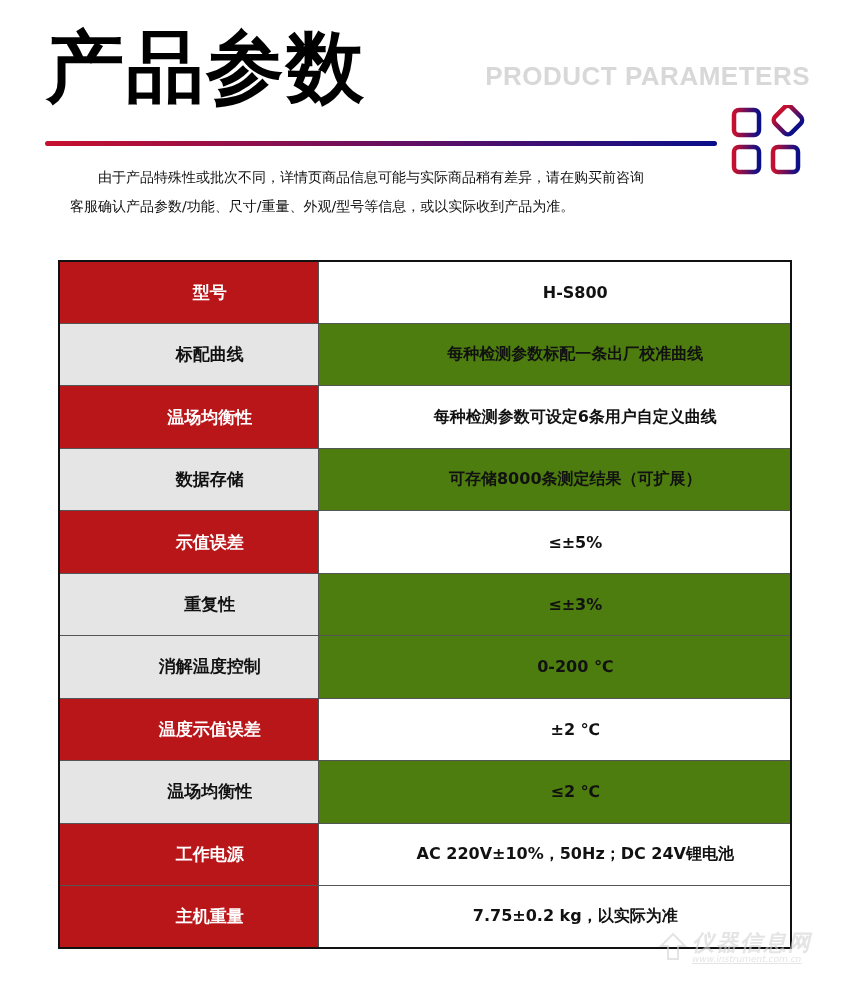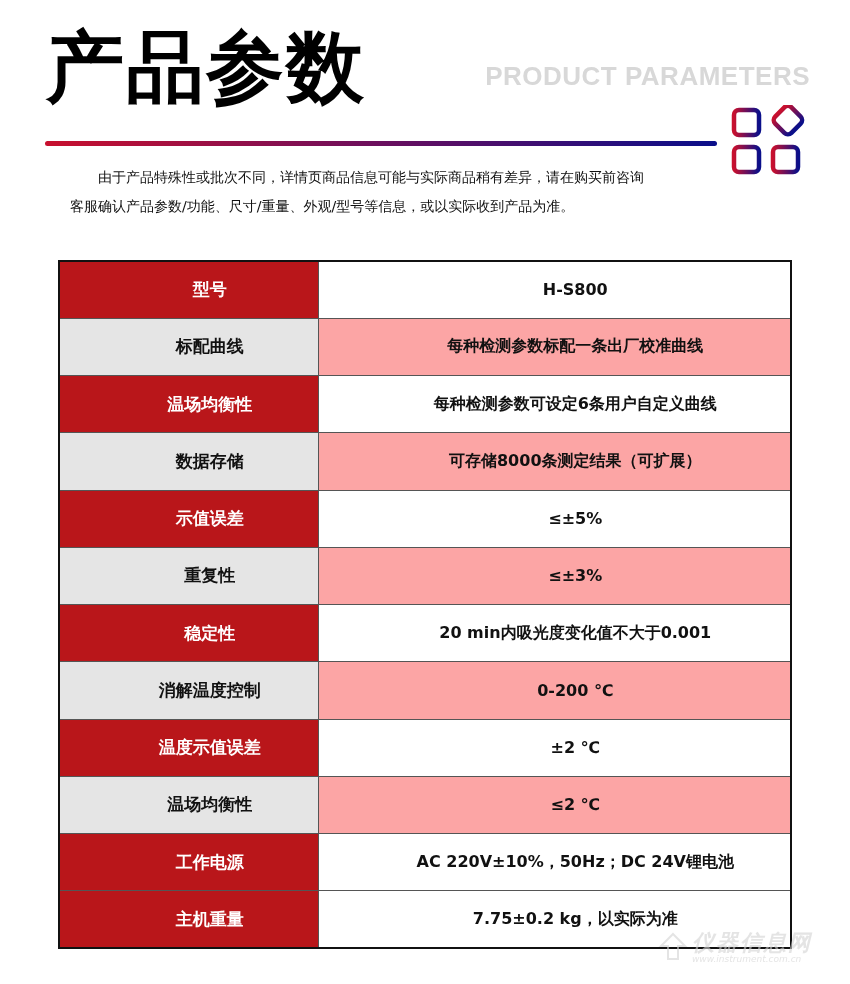--- a/index.html
+++ b/index.html
@@ -37,28 +37,28 @@
     }
     .spec-table tr { height: 52.8px; }
     .spec-table td {
       border: 1px solid #555; text-align: center; vertical-align: middle;
       font-size: 16px; font-weight: bold; padding-left: 42px;
     }
     .spec-table td.label { width: 259px; }
     .spec-table tr.red td.label { background: #b9161a; color: #ffffff; font-size: 17px; }
     .spec-table tr.red td.value { background: #ffffff; color: #111; }
     .spec-table tr.gray td.label { background: #e5e5e5; color: #111; font-size: 17px; margin-left: 24px; }
-    .spec-table tr.gray td.value { background: #fca5a5; color: #111; }
+    .spec-table tr.gray td.value { background: #4d7c0f; color: #111; }
 
     .watermark {
       position: absolute; left: 652px; top: 928px; width: 170px; height: 40px;
       color: rgba(210,210,210,0.6); pointer-events: none;
     }
     .watermark .wm-text { position: absolute; left: 40px; top: 0; font-size: 22px; font-weight: bold; font-style: italic; letter-spacing: 2px; }
-    .watermark .wm-url { position: absolute; left: 40px; top: 26px; font-size: 9px; font-style: italic; }
+    .watermark .wm-url { position: absolute; left: 40px; top: 26px; font-size: 9px; font-style: italic; text-decoration: underline; }
     .watermark .wm-logo { position: absolute; left: 6px; top: 4px; width: 30px; height: 30px; }
   </style>
 </head>
 <body>
 
 <div class="title">产品参数</div>
 <div class="subtitle">PRODUCT PARAMETERS</div>
 <div class="divider"></div>
 
 <svg class="deco-icon" viewBox="0 0 80 75">
@@ -98,24 +98,20 @@
       <td class="value">可存储8000条测定结果（可扩展）</td>
     </tr>
     <tr class="red">
       <td class="label">示值误差</td>
       <td class="value">≤±5%</td>
     </tr>
     <tr class="gray">
       <td class="label">重复性</td>
       <td class="value">≤±3%</td>
     </tr>
-    <tr class="red">
-      <td class="label">稳定性</td>
-      <td class="value">20 min内吸光度变化值不大于0.001</td>
-    </tr>
     <tr class="gray">
       <td class="label">消解温度控制</td>
       <td class="value">0-200 ℃</td>
     </tr>
     <tr class="red">
       <td class="label">温度示值误差</td>
       <td class="value">±2 ℃</td>
     </tr>
     <tr class="gray">
       <td class="label">温场均衡性</td>

